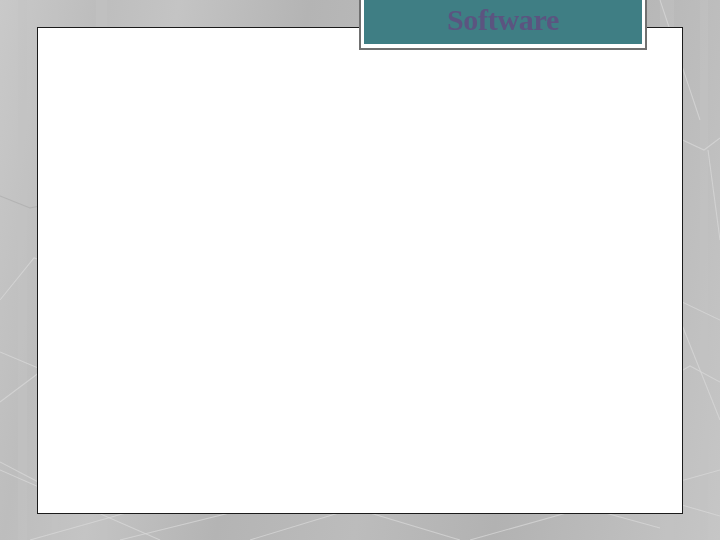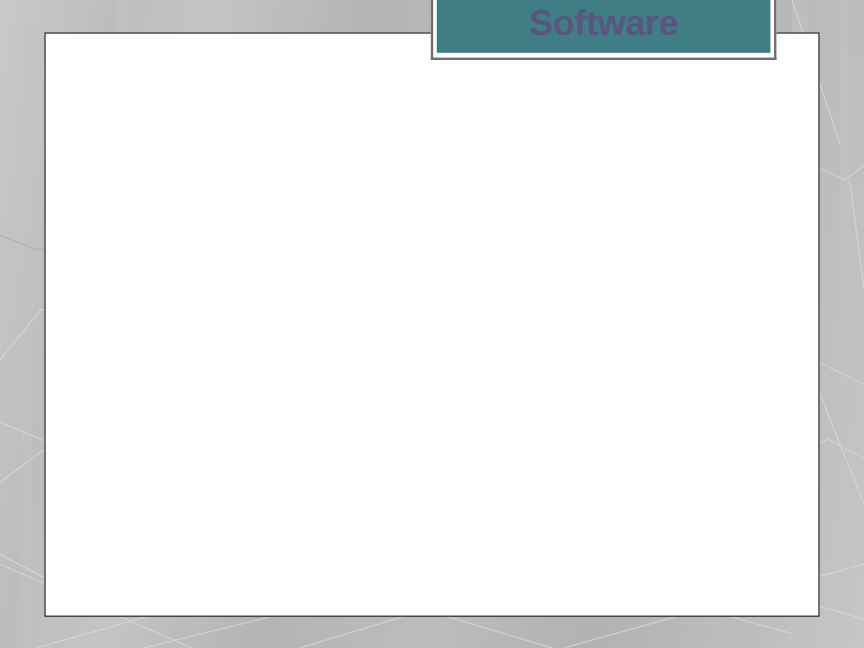--- a/index.html
+++ b/index.html
@@ -68,21 +68,21 @@
   #title-fill {
     width: 100%;
     height: 100%;
     background: #3f7e84;
     display: flex;
     align-items: center;
     justify-content: center;
     box-sizing: border-box;
   }
   #title-text {
-    font-family: Liberation Sans, sans-serif;
+    font-family: Liberation Serif, serif;
     font-weight: bold;
     font-size: 30px;
     color: #5b5480;
     letter-spacing: -0.3px;
     line-height: 1;
     padding-bottom: 1px;
   }
 
   
   #content-panel {

